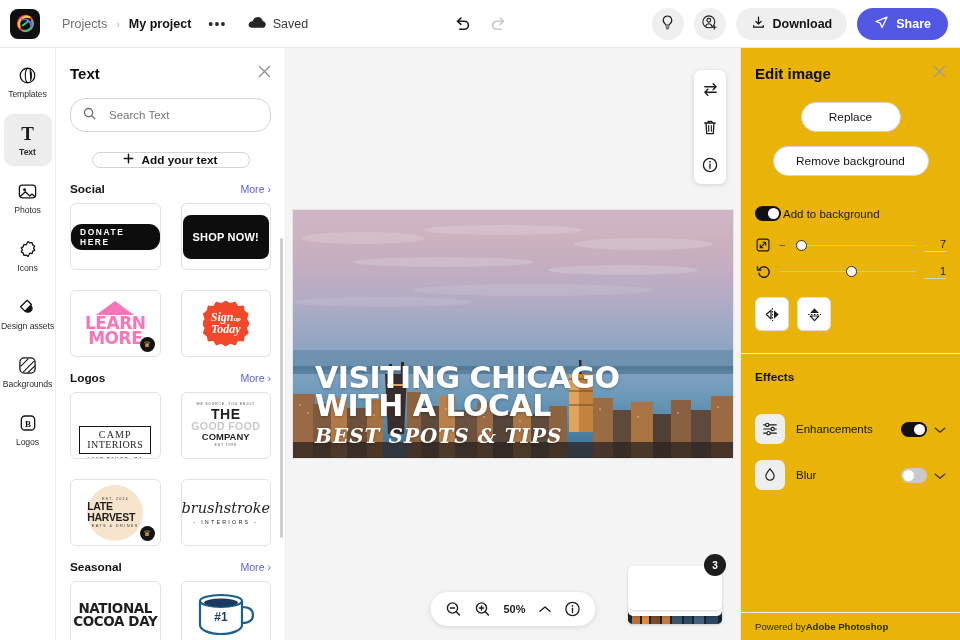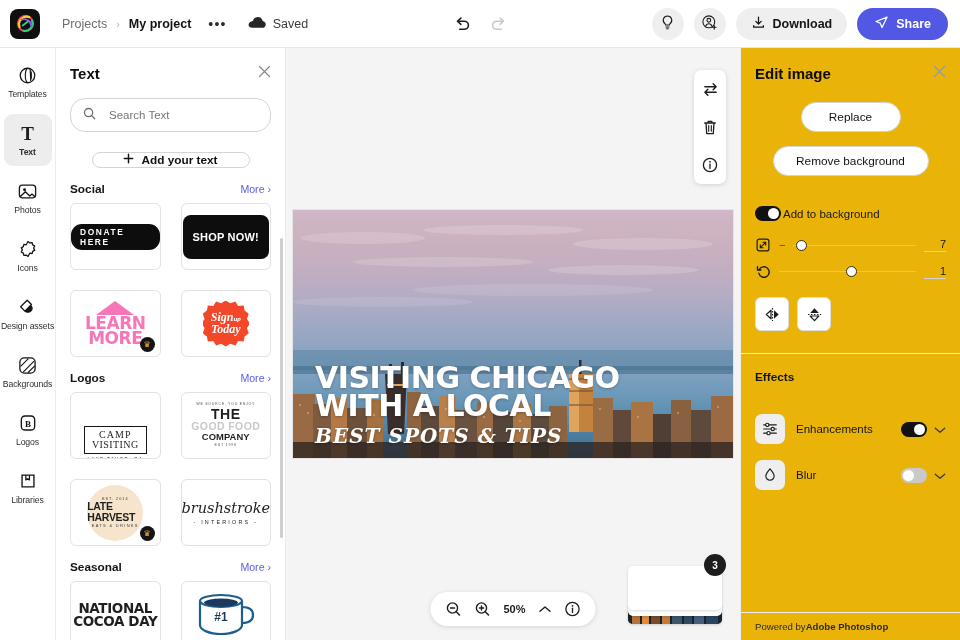--- a/index.html
+++ b/index.html
@@ -391,29 +391,20 @@
       </div>
       <div class="rail-item">
         <span class="rail-ico">
           <svg width="18" height="18" viewBox="0 0 20 20">
               <rect x="2.6" y="2.2" width="14.8" height="15.6" rx="4" fill="none" stroke="#141414" stroke-width="1.5"></rect>
               <text x="10" y="14" font-family="Liberation Serif, serif" font-size="10" font-weight="bold" text-anchor="middle" fill="#141414">B</text>
             </svg>
         </span>
         <span class="rail-label">Logos</span>
       </div>
-      <div class="rail-item">
-        <span class="rail-ico">
-          <svg width="18" height="18" viewBox="0 0 20 20">
-              <path d="M3.4 3.4h13.2v13.2H3.4z" fill="none" stroke="#141414" stroke-width="1.5" rx="2"></path>
-              <path d="M7.6 3.6v5.2l2-1.4 2 1.4V3.6" fill="none" stroke="#141414" stroke-width="1.4" stroke-linejoin="round"></path>
-            </svg>
-        </span>
-        <span class="rail-label">Libraries</span>
-      </div>
     </div>
 
     <div class="panel">
       <div class="panel-head">
         <span class="panel-title">Text</span>
         <span class="panel-close">
           <svg width="13" height="13" viewBox="0 0 14 14">
               <path d="M1.6 1.6 12.4 12.4M12.4 1.6 1.6 12.4" stroke="#8a8a8a" stroke-width="1.3" stroke-linecap="round"></path>
             </svg>
         </span>
@@ -469,21 +460,21 @@
 
         <div class="sec-head">
           <span class="sec-title">Logos</span>
           <span class="sec-more">More ›</span>
         </div>
         <div class="grid">
           <div class="card">
             <div>
               <div class="camp">
                 <div class="c1">CAMP</div>
-                <div class="c2">VISITING</div>
+                <div class="c2">INTERIORS</div>
               </div>
               <div class="sub-tiny">LAKE TAHOE, CA</div>
             </div>
           </div>
           <div class="card">
             <div class="gfc">
               <div class="t0">WE SOURCE, YOU ENJOY</div>
               <div class="t1">THE</div>
               <div class="t2">GOOD FOOD</div>
               <div class="t3">COMPANY</div>

